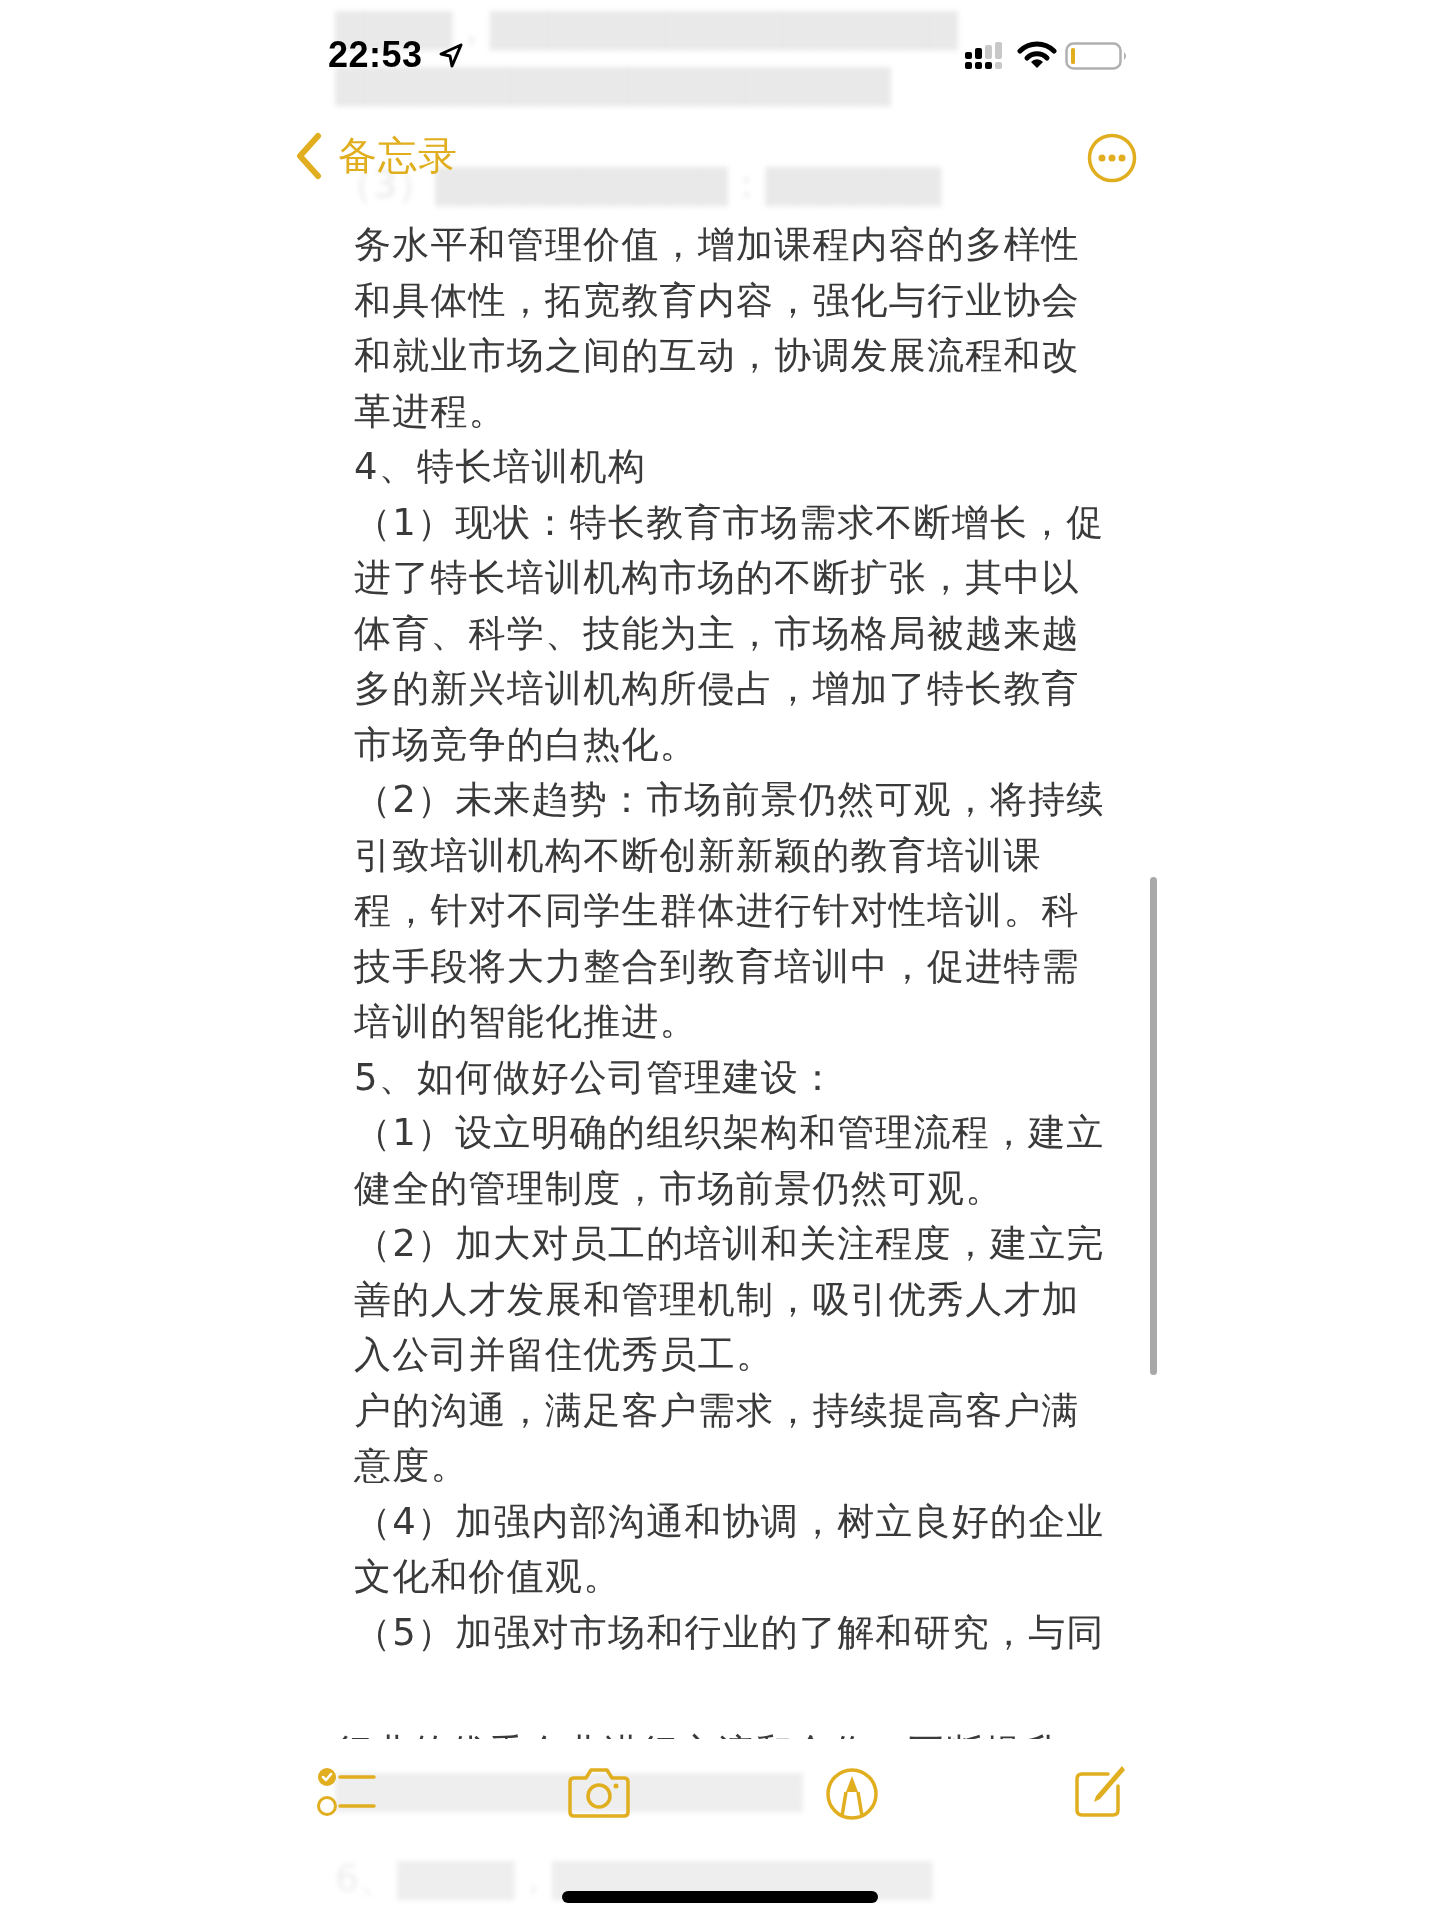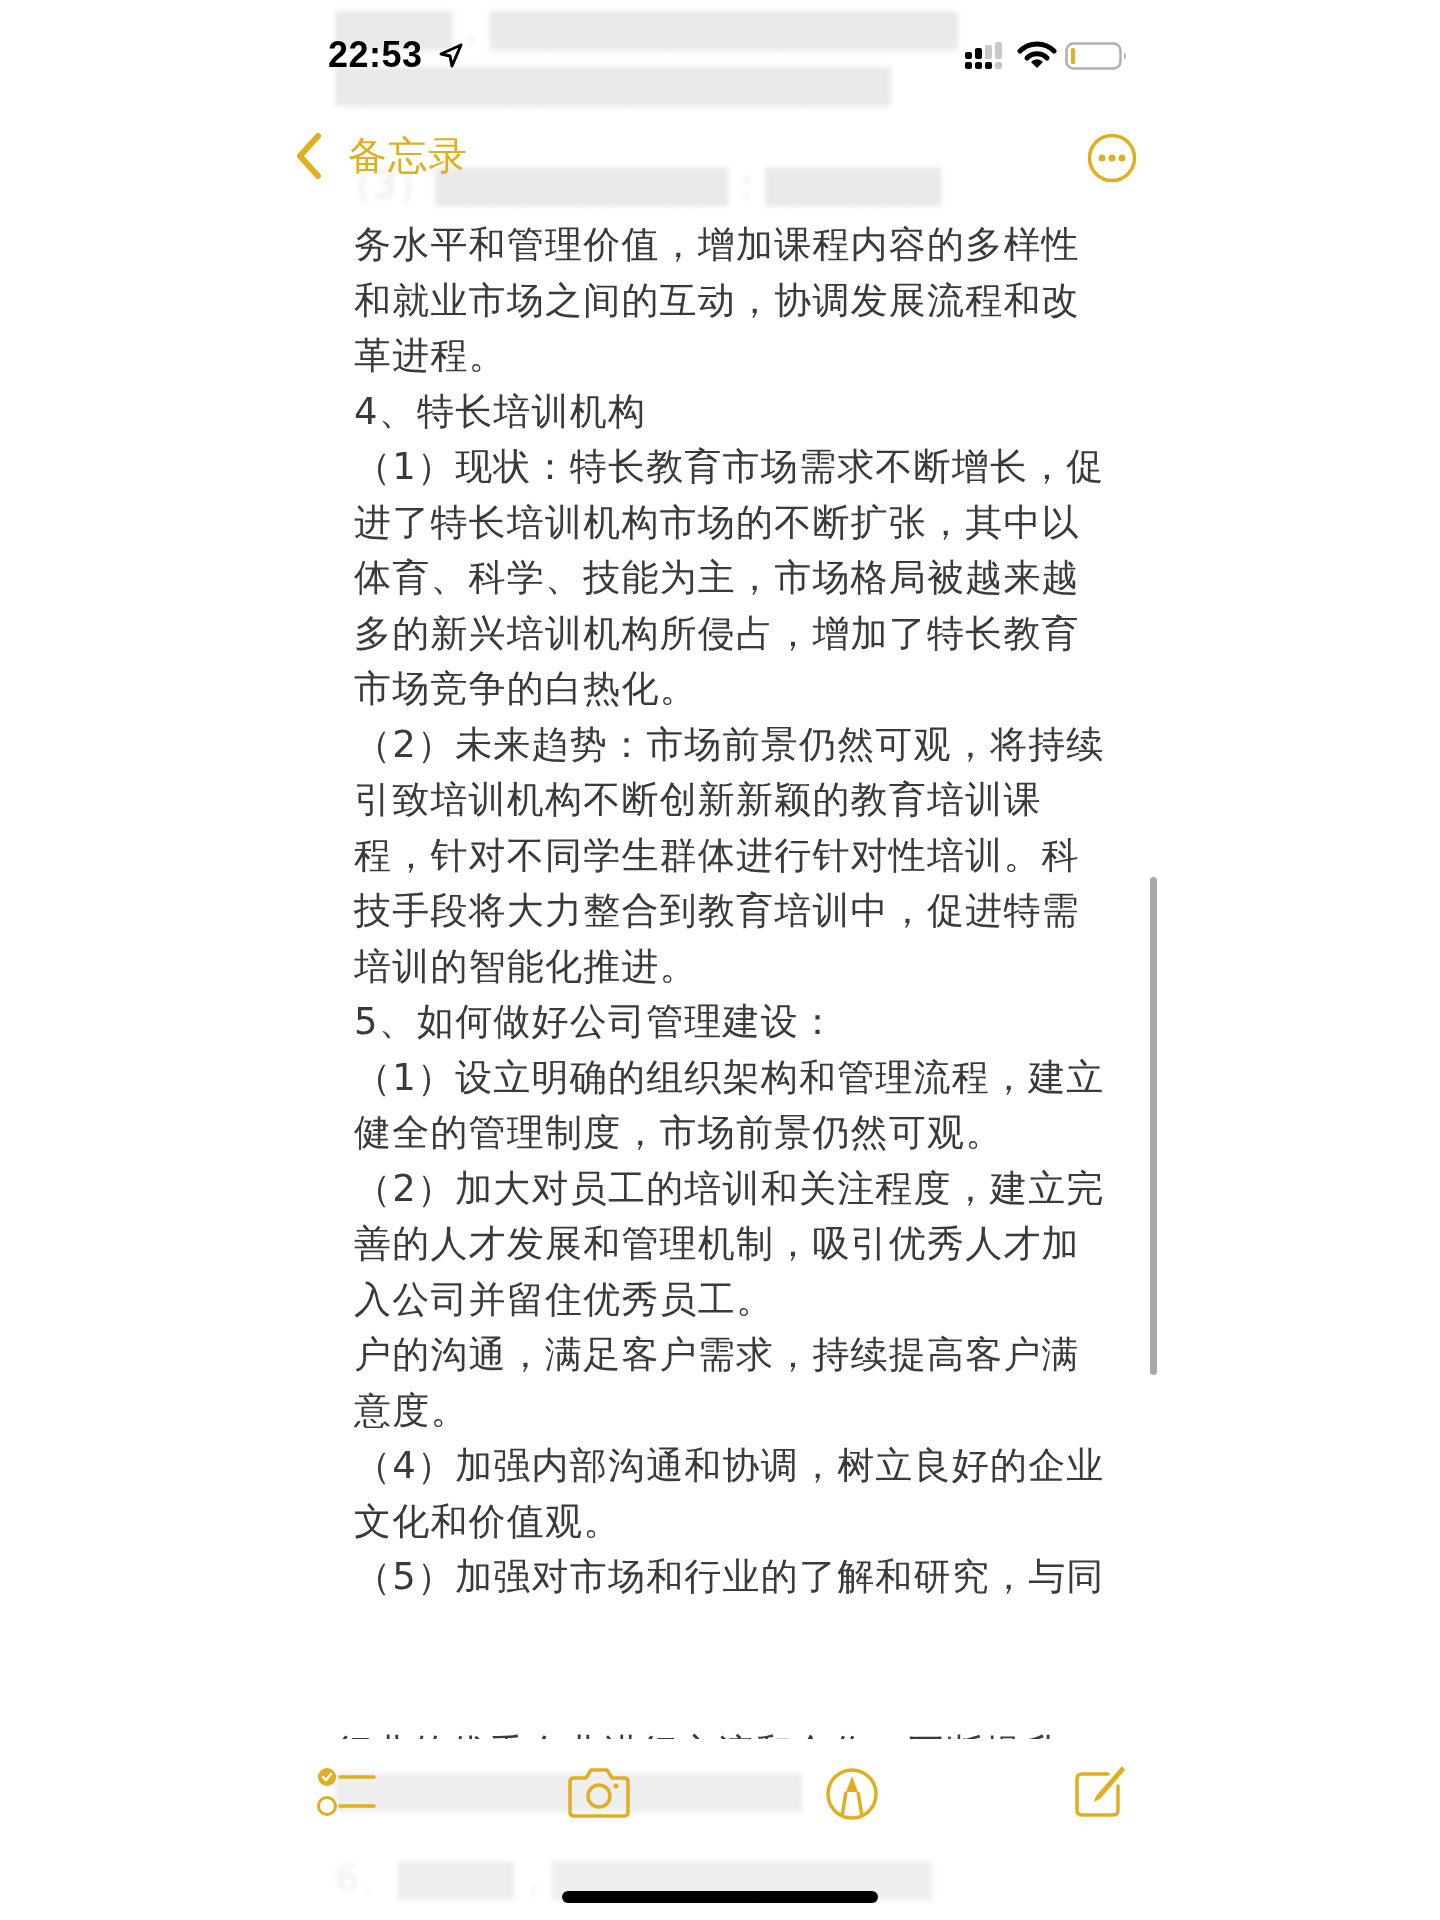--- a/index.html
+++ b/index.html
@@ -19,21 +19,21 @@
     font-size: 36px; color: #000; letter-spacing: 0.5px;
   }
   .loc-arrow { position: absolute; left: 438px; top: 42px; width: 26px; height: 28px; }
   .signal { position: absolute; left: 965px; top: 42px; width: 40px; height: 28px; }
   .wifi { position: absolute; left: 1017px; top: 40px; width: 40px; height: 30px; }
   .battery { position: absolute; left: 1065px; top: 42px; width: 64px; height: 28px; }
 
   
   .back-btn { position: absolute; left: 292px; top: 128px; height: 56px; display: flex; align-items: center; cursor: pointer; }
   .back-chevron { width: 32px; height: 48px; }
-  .back-label { font-size: 39px; color: #E0AE1F; margin-left: 24px; letter-spacing: 1px; font-family: Liberation Mono, monospace; }
+  .back-label { font-size: 39px; color: #E0AE1F; margin-left: 14px; letter-spacing: 1px; font-family: Liberation Mono, monospace; }
   .more-btn { position: absolute; left: 1086px; top: 132px; width: 52px; height: 52px; cursor: pointer; }
 
   
   .note {
     position: absolute; left: 354px; top: 217px; width: 790px;
     font-size: 37px; line-height: 55.5px; color: #3a3a3a;
     letter-spacing: 1.2px;
   }
   .note .line { white-space: nowrap; height: 55.5px; }
   .clip {
@@ -105,20 +105,21 @@
 </div>
 <svg class="more-btn" viewBox="0 0 52 52">
   <circle cx="26" cy="26" r="22.5" fill="none" stroke="#E0AE1F" stroke-width="3.5"></circle>
   <circle cx="16" cy="26" r="3.5" fill="#E0AE1F"></circle>
   <circle cx="26" cy="26" r="3.5" fill="#E0AE1F"></circle>
   <circle cx="36" cy="26" r="3.5" fill="#E0AE1F"></circle>
 </svg>
 
 <div class="note">
   <div class="line">务水平和管理价值，增加课程内容的多样性</div>
+  <div class="line">和具体性，拓宽教育内容，强化与行业协会</div>
   <div class="line">和就业市场之间的互动，协调发展流程和改</div>
   <div class="line">革进程。</div>
   <div class="line">4、特长培训机构</div>
   <div class="line">（1）现状：特长教育市场需求不断增长，促</div>
   <div class="line">进了特长培训机构市场的不断扩张，其中以</div>
   <div class="line">体育、科学、技能为主，市场格局被越来越</div>
   <div class="line">多的新兴培训机构所侵占，增加了特长教育</div>
   <div class="line">市场竞争的白热化。</div>
   <div class="line">（2）未来趋势：市场前景仍然可观，将持续</div>
   <div class="line">引致培训机构不断创新新颖的教育培训课</div>

